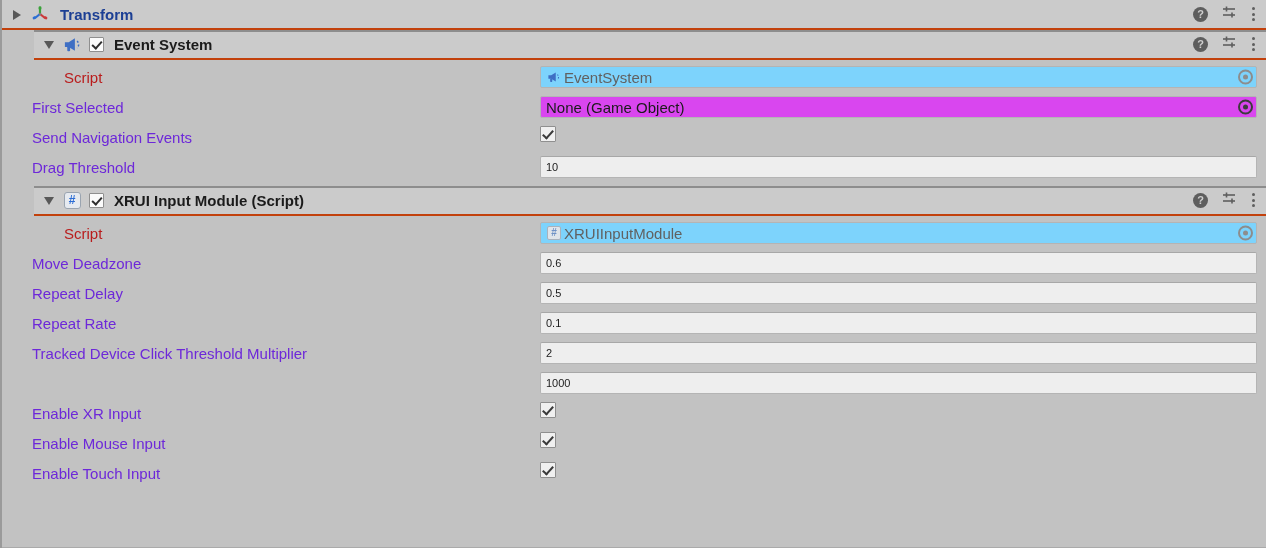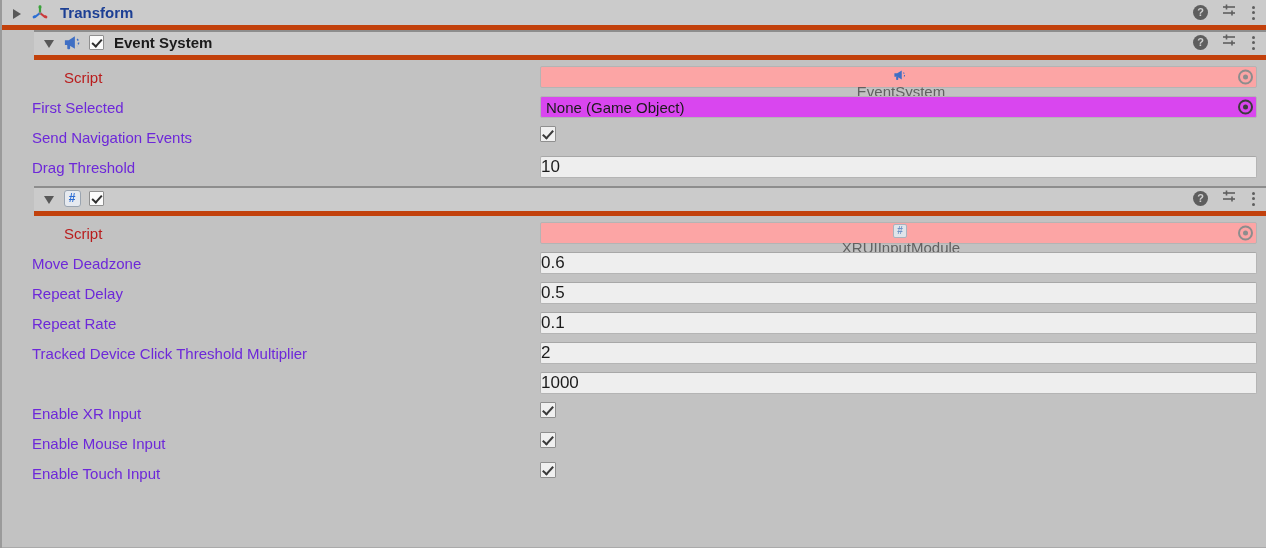--- a/index.html
+++ b/index.html
@@ -21,21 +21,21 @@
   }
 
   
   .comp-header {
     position: relative;
     height: 30px;
     background: #cbcbcb;
     display: flex;
     align-items: center;
     padding-left: 8px;
-    border-bottom: 5px solid #c2410c;
+    border-bottom: 2px solid #c2410c;
   }
   .comp-header.thick-rule { box-shadow: inset 0 2px 0 0 #8d8d8d; margin-left: 32px; }
 
   .foldout {
     width: 16px; height: 16px;
     flex: 0 0 16px;
     position: relative;
     cursor: pointer;
   }
   .foldout::after {
@@ -169,23 +169,24 @@
   .row { position: relative; }
 
   .text-field {
     position: absolute;
     left: 0; right: 0;
     height: 22px;
     background: #eeeeee;
     border: 1px solid #b4b4b4;
     border-top-color: #a7a7a7;
     border-radius: 2px;
-    font-size: 17px;
+    font-size: 11px;
     color: #1b1b1b;
     line-height: 20px;
+    padding-left: 5px;
     white-space: nowrap;
     overflow: hidden;
     cursor: text;
   }
 
   
   .obj-field {
     position: absolute;
     left: 0; right: 0;
     height: 22px;
@@ -193,24 +194,23 @@
     border: 1px solid #b4b4b4;
     border-radius: 2px;
     display: flex;
     align-items: center;
     padding-left: 5px;
     font-size: 15px;
     color: #1b1b1b;
     cursor: pointer;
   }
   .obj-field.disabled {
-    background: #fca5a5;
+    background: #7dd3fc;
     border-color: #b4b4b4;
     color: #616161;
-    flex-direction: column;
   }
 
   .obj-picker {
     position: absolute;
     right: 3px; top: 50%;
     transform: translateY(-50%);
     width: 15px; height: 15px;
     border-radius: 50%;
     border: 2px solid #3c3c3c;
     display: flex; align-items: center; justify-content: center;
@@ -373,20 +373,21 @@
           </div>
         </div>
       </div>
       <div>
         <div class="comp-header thick-rule">
           <div class="foldout open"></div>
           <div class="comp-icon">
             <div class="hash-icon">#</div>
           </div>
           <div class="enable-check"></div>
+          <div class="comp-title">XRUI Input Module (Script)</div>
           <div class="header-tools">
             <div class="help-icon">?</div>
             <span><svg class="preset-icon" viewBox="0 0 16 15">
                 <line x1="1" y1="4" x2="13" y2="4" stroke="#5e5e5e" stroke-width="1.6"></line>
                 <line x1="1" y1="10" x2="13" y2="10" stroke="#5e5e5e" stroke-width="1.6"></line>
                 <line x1="4.5" y1="1.5" x2="4.5" y2="6.5" stroke="#5e5e5e" stroke-width="1.6"></line>
                 <line x1="10" y1="7.5" x2="10" y2="12.5" stroke="#5e5e5e" stroke-width="1.6"></line>
               </svg></span>
             <div class="kebab-icon">
               <i></i>

